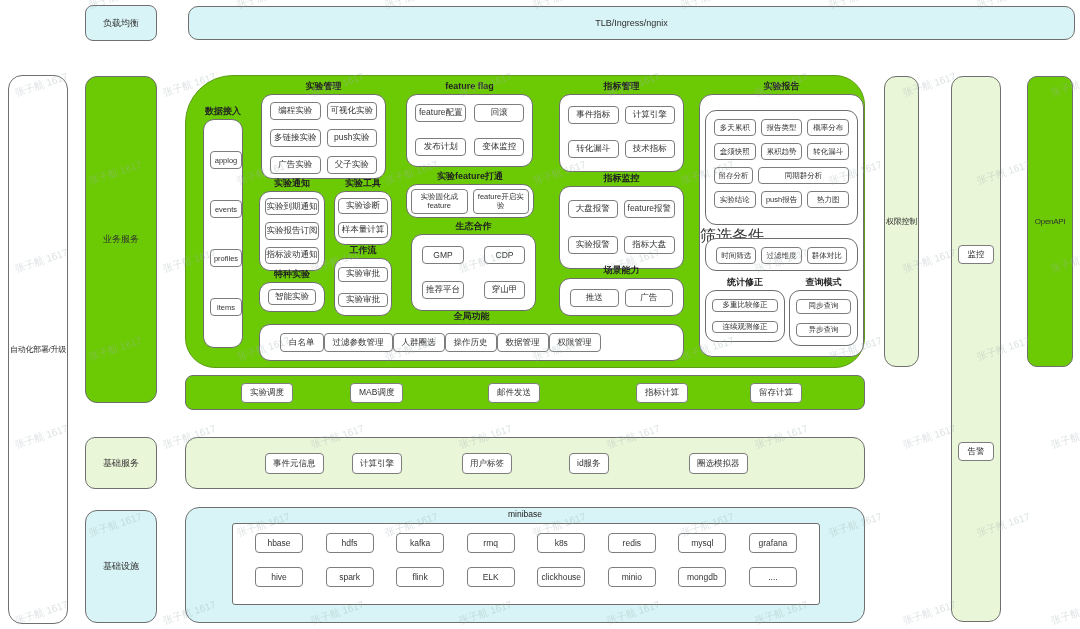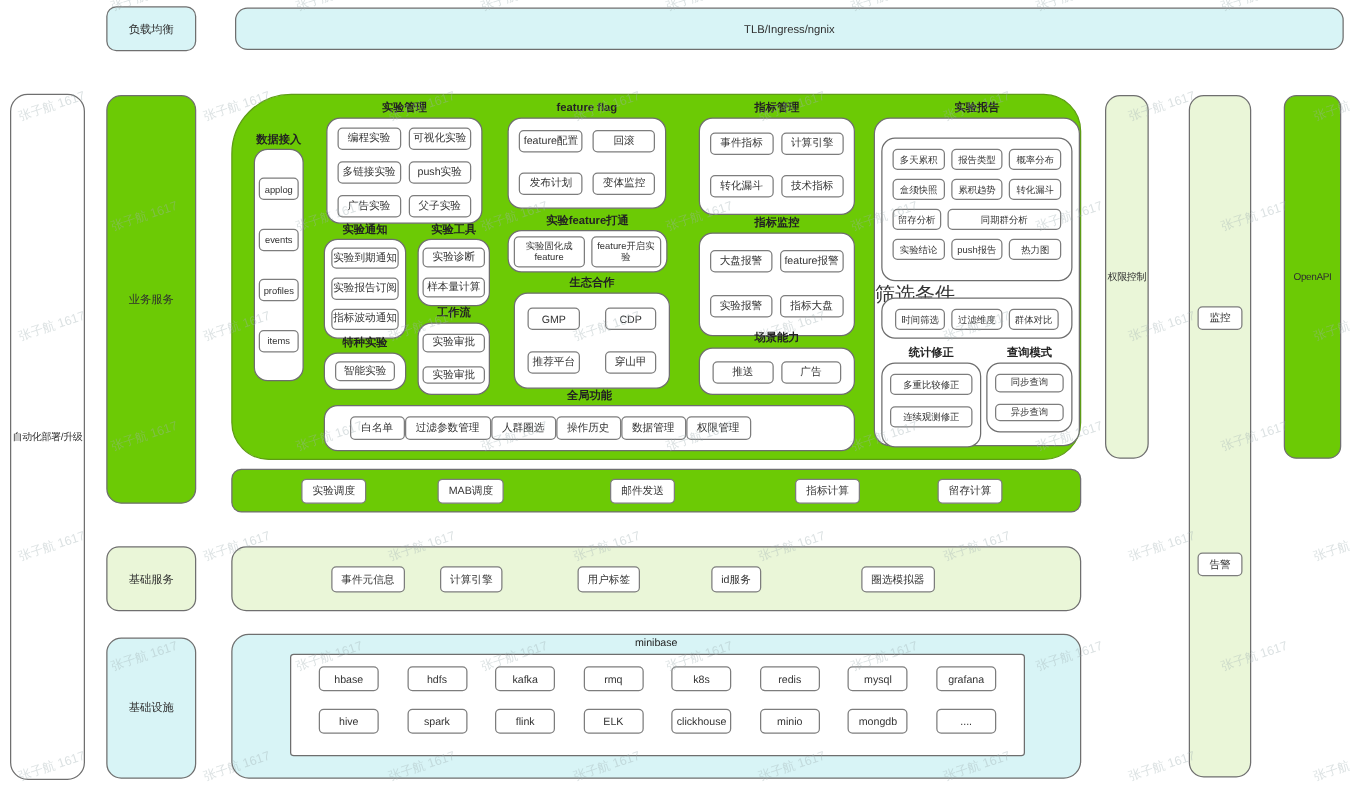--- a/index.html
+++ b/index.html
@@ -57,21 +57,21 @@
 
   <div class="blk whiteblk vlabel" style="left:8px;top:75px;width:60px;height:549px;border-radius:14px">自动化部署/升级</div>
   <div class="blk green" style="left:85px;top:76px;width:72px;height:327px;border-radius:12px">业务服务</div>
   <div class="blk pale" style="left:85px;top:437px;width:72px;height:52px">基础服务</div>
   <div class="blk cyan" style="left:85px;top:510px;width:72px;height:113px;border-radius:12px">基础设施</div>
 
   <div class="main-panel">
 
     <div class="sec" style="left:17px;top:30px;width:40px">
       <div class="t">数据接入</div>
-      <div class="pw fcol" style="height:186px;align-items:center;justify-content:space-evenly">
+      <div class="pw fcol" style="height:229px;align-items:flex-end;justify-content:space-evenly">
           <div class="bx da">applog</div>
           <div class="bx da">events</div>
           <div class="bx da">profiles</div>
           <div class="bx da">items</div>
         </div>
     </div>
 
     <div class="sec" style="left:75px;top:5px;width:125px">
       <div class="t">实验管理</div>
       <div class="pw grid2" style="height:85px;padding:7px 8px;gap:9px 6px">
@@ -210,21 +210,21 @@
             </div>
         </div>
         <div class="t" style="position:absolute;left:0;right:0;top:131px">筛选条件</div>
         <div class="pw frow" style="position:absolute;left:5px;top:143px;width:153px;height:33px;padding:8px 10px;gap:5px">
             <div class="bx rt-bx">时间筛选</div>
             <div class="bx rt-bx">过滤维度</div>
             <div class="bx rt-bx">群体对比</div>
           </div>
         <div class="sec" style="left:5px;top:182px;width:80px">
           <div class="t">统计修正</div>
-          <div class="pw fcol" style="height:68px;padding:8px 6px;gap:9px">
+          <div class="pw fcol" style="height:52px;padding:8px 6px;gap:9px">
               <div class="bx cr">多重比较修正</div>
               <div class="bx cr">连续观测修正</div>
             </div>
         </div>
         <div class="sec" style="left:89px;top:182px;width:69px">
           <div class="t">查询模式</div>
           <div class="pw fcol" style="height:56px;padding:8px 6px;gap:9px">
               <div class="bx cr">同步查询</div>
               <div class="bx cr">异步查询</div>
             </div>

